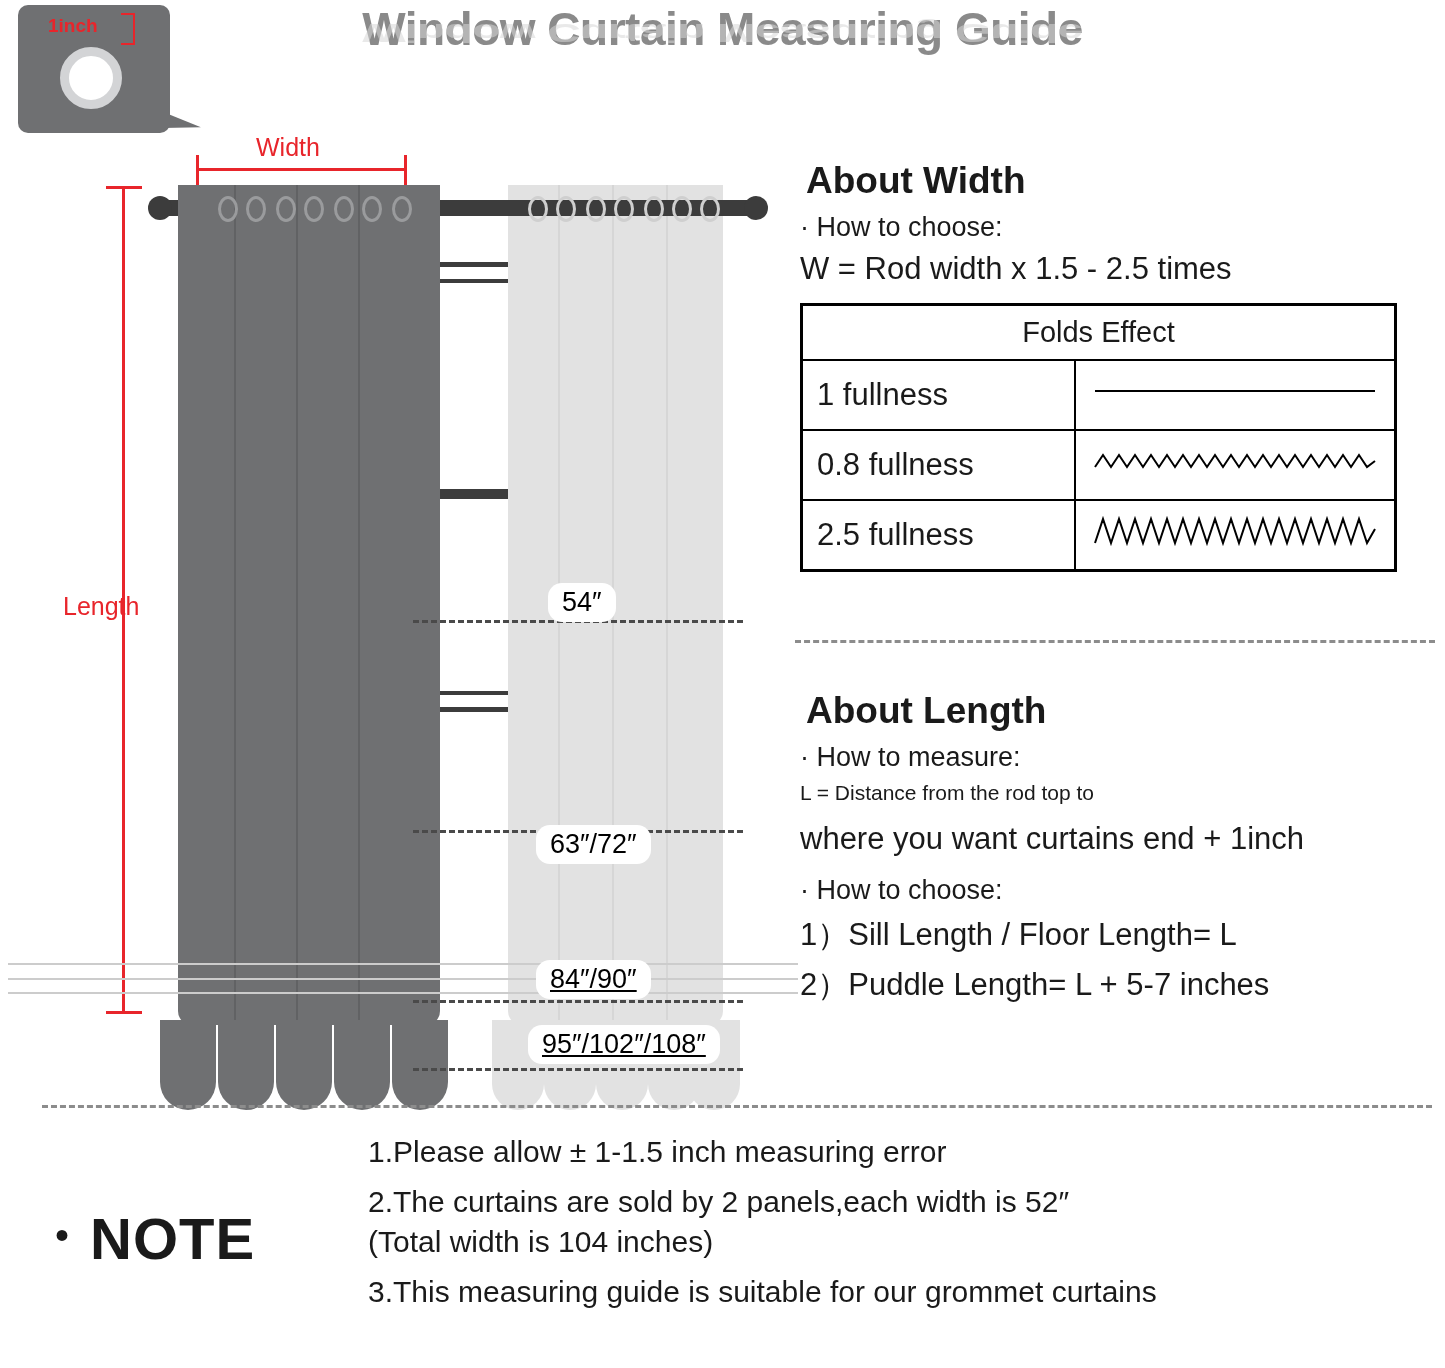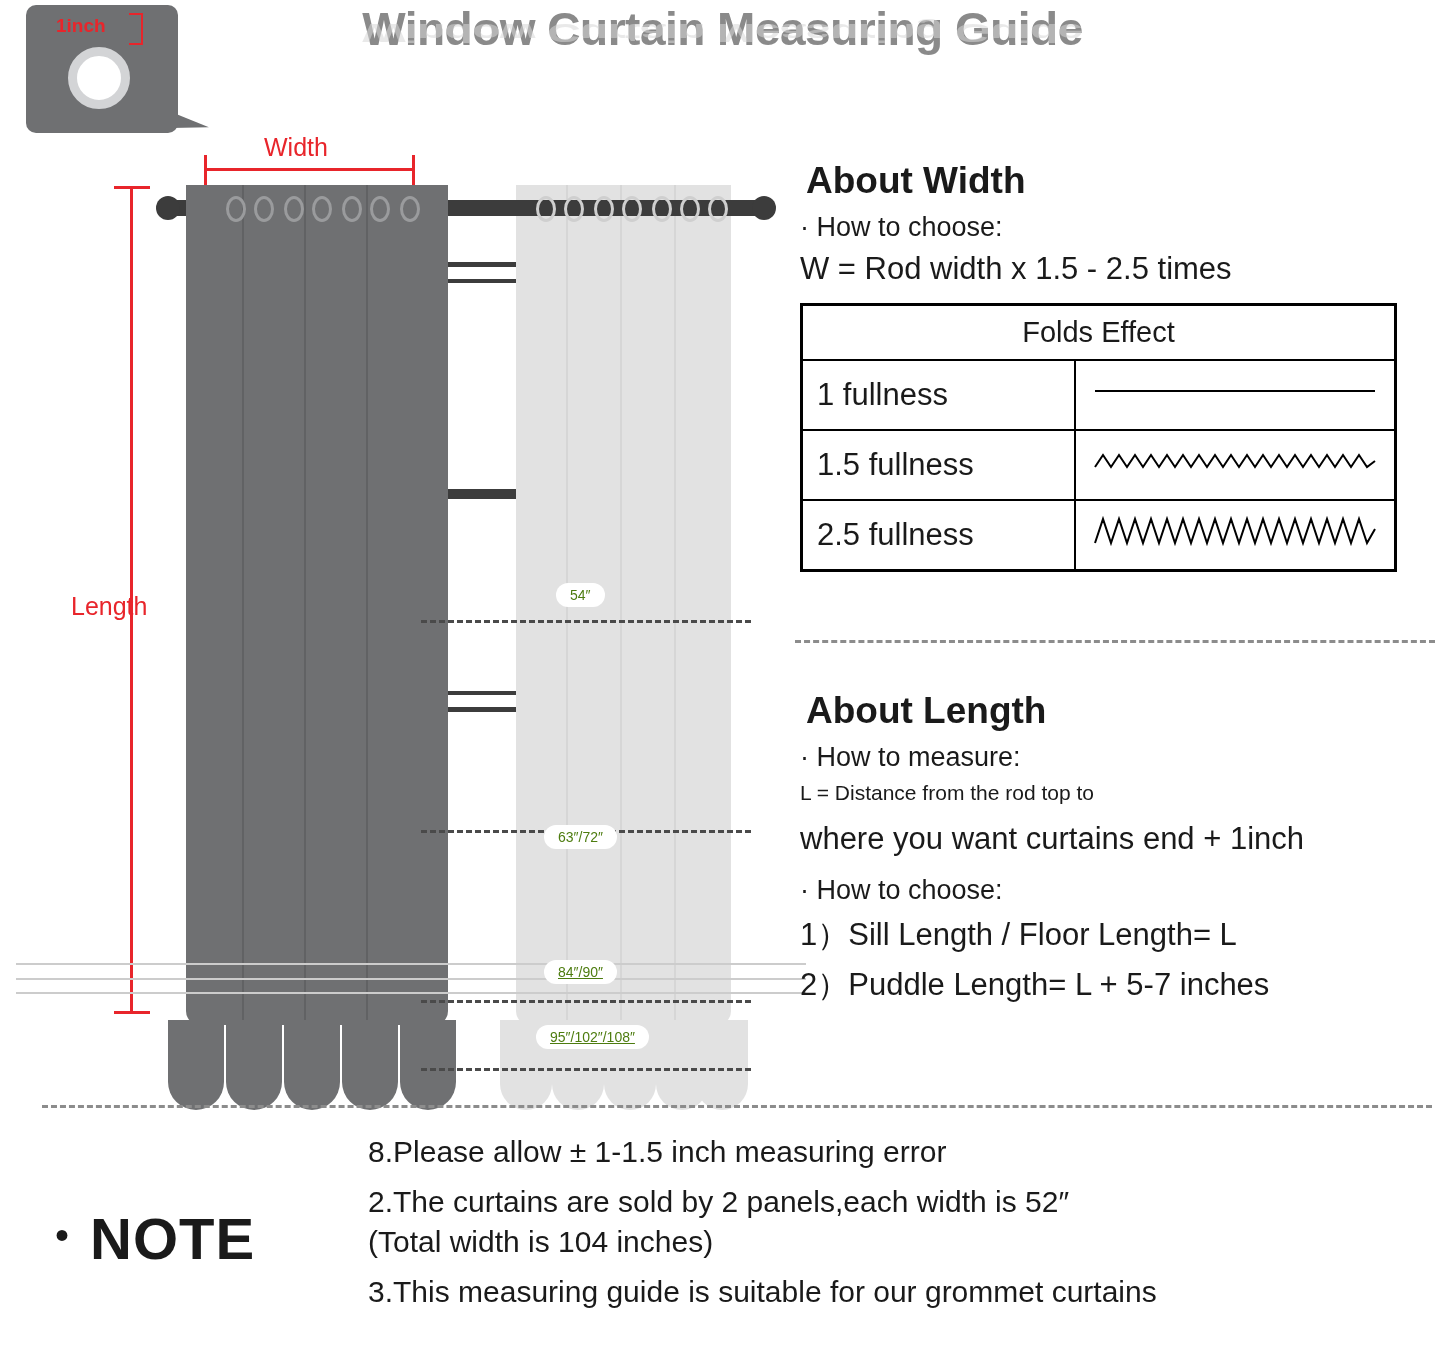--- a/index.html
+++ b/index.html
@@ -39,21 +39,21 @@
     color: #d8d8d8;
     transform: scaleY(-0.55);
     transform-origin: top center;
     opacity: 0.55;
     letter-spacing: -0.5px;
   }
 
   
   .illus {
     position: absolute;
-    left: 16px;
+    left: 8px;
     top: 0;
     width: 790px;
     height: 1100px;
   }
 
   
   .callout {
     position: absolute;
     left: 10px;
     top: 5px;
@@ -263,22 +263,22 @@
 
   
   .dash-line {
     position: absolute;
     border-top: 3px dashed #4a4a4a;
     height: 0;
   }
   .size-chip {
     position: absolute;
     background: #ffffff;
-    color: #4d7c0f;
-    font-size: 14px;
+    color: #000000;
+    font-size: 27px;
     padding: 4px 14px;
     border-radius: 14px;
     white-space: nowrap;
   }
 
   
   .right {
     position: absolute;
     left: 800px;
     top: 150px;
@@ -467,21 +467,21 @@
     </tr>
     <tr>
       <td class="lbl">1 fullness</td>
       <td>
         <svg class="fold-vis" width="290" height="40" viewBox="0 0 290 40">
           <line x1="5" y1="20" x2="285" y2="20" stroke="#000" stroke-width="2"></line>
         </svg>
       </td>
     </tr>
     <tr>
-      <td class="lbl">1.5 fullness</td>
+      <td class="lbl">0.8 fullness</td>
       <td>
         <svg class="fold-vis" width="290" height="40" viewBox="0 0 290 40">
           <polyline fill="none" stroke="#000" stroke-width="2" points="5,26 13,14 21,26 29,14 37,26 45,14 53,26 61,14 69,26 77,14 85,26 93,14 101,26 109,14 117,26 125,14 133,26 141,14 149,26 157,14 165,26 173,14 181,26 189,14 197,26 205,14 213,26 221,14 229,26 237,14 245,26 253,14 261,26 269,14 277,26 285,20"></polyline>
         </svg>
       </td>
     </tr>
     <tr>
       <td class="lbl">2.5 fullness</td>
       <td>
         <svg class="fold-vis" width="290" height="40" viewBox="0 0 290 40">
@@ -503,17 +503,17 @@
   <div class="sec-sub" style="margin-top:18px;">· How to choose:</div>
   <div class="sec-line" style="font-size:31px;">1）Sill Length / Floor Length= L</div>
   <div class="sec-line" style="font-size:31px;">2）Puddle Length= L + 5-7 inches</div>
 </div>
 
 <div class="divider-dash-bottom"></div>
 
 <div class="note-bullet">•</div>
 <div class="note-word">NOTE</div>
 <div class="note-lines">
-  <p>8.Please allow ± 1-1.5 inch measuring error</p>
+  <p>1.Please allow ± 1-1.5 inch measuring error</p>
   <p class="tight">2.The curtains are sold by 2 panels,each width is 52″</p>
   <p>(Total width is 104 inches)</p>
   <p>3.This measuring guide is suitable for our grommet curtains</p>
 </div>
 
 </body></html>

